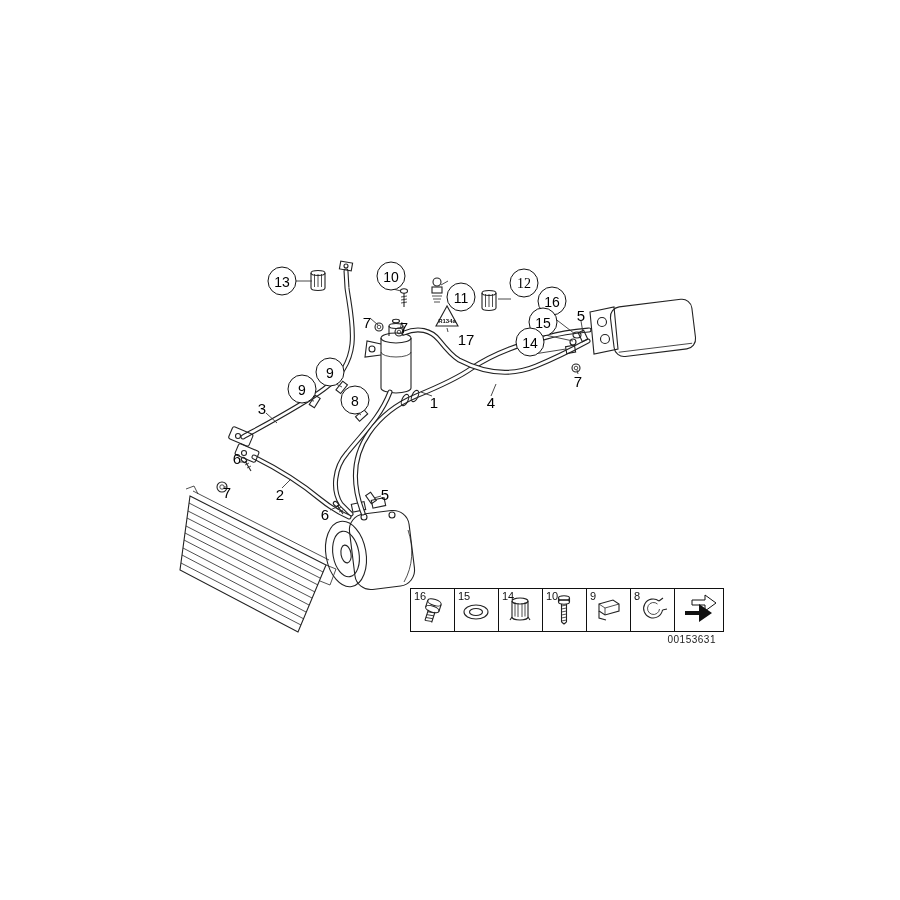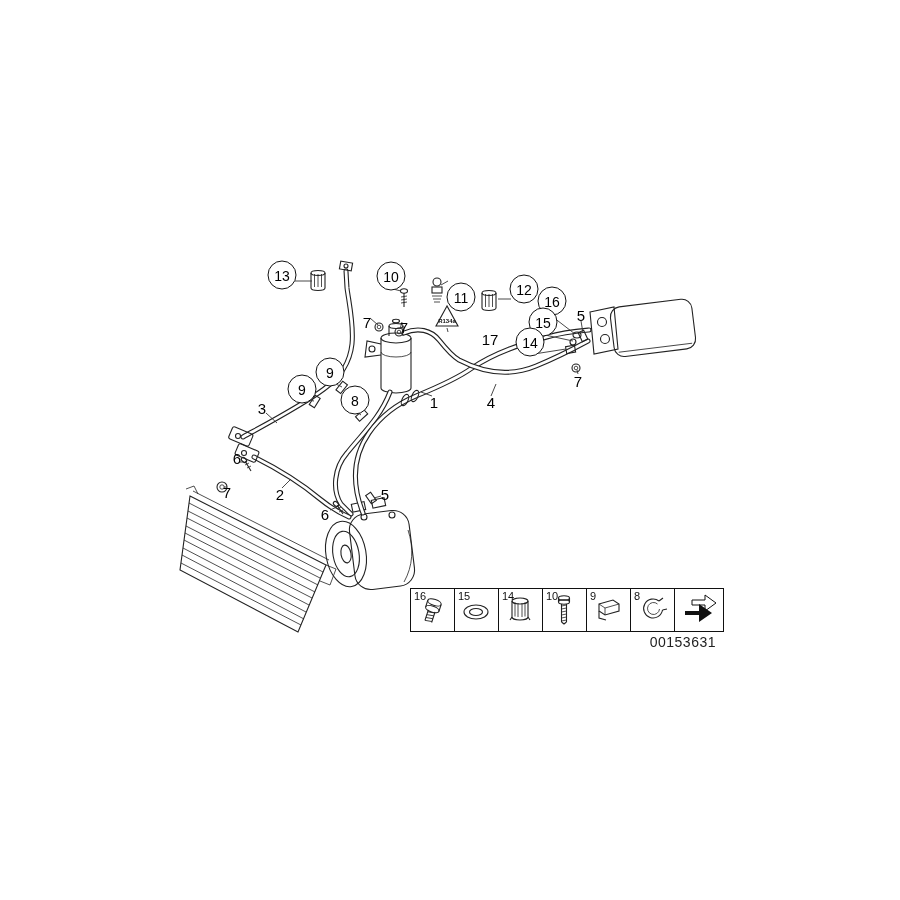--- a/index.html
+++ b/index.html
@@ -16,21 +16,21 @@
   .callout.circle{width:27px;height:27px;border:1.5px solid #111;border-radius:50%;
            background:#fff;display:flex;align-items:center;justify-content:center;
            font-size:14px;}
   .callout.plain{font-size:15px;}
   .legend{position:absolute;left:410px;top:588px;display:flex;border:1px solid #111;background:#fff;}
   .legend .cell{position:relative;width:43px;height:42px;border-right:1px solid #111;}
   .legend .cell:last-child{border-right:none;width:48px;}
   .legend .num{position:absolute;top:1px;left:3px;font-size:11px;}
   .legend svg{position:absolute;left:0;top:0;}
   .part-number{position:absolute;left:600px;top:634px;width:116px;text-align:right;
-           font-size:14px;color:#222;letter-spacing:.5px;}
+           font-size:10px;color:#222;letter-spacing:.5px;}
   .tri-label{font-size:6px;font-weight:bold;fill:#111;}
 </style>
 </head>
 <body>
 
 <div class="stage">
 
   <svg id="lineart" width="900" height="900" viewBox="0 0 900 900">
 
     <g>
@@ -195,35 +195,35 @@
       <path class="leader" d="M227,487 L224,487"></path>
       <path class="leader" d="M282,488 L291,479"></path>
       <path class="leader" d="M330,510 L337,507"></path>
       <path class="leader" d="M381,496 L374,498"></path>
       <path class="leader" d="M432,396 L421,392"></path>
       <path class="leader" d="M491,396 L496,384"></path>
     </g>
   </svg>
 
   <div id="callout-layer">
-      <div class="callout circle" style="left: 282px; top: 275px;">13</div>
+      <div class="callout circle" style="left: 282px; top: 281px;">13</div>
       <div class="callout circle" style="left: 391px; top: 276px;">10</div>
       <div class="callout circle" style="left: 461px; top: 297px;">11</div>
-      <div class="callout circle" style="left: 524px; top: 289px;">12</div>
+      <div class="callout circle" style="left: 524px; top: 283px; font-family: Liberation Serif, serif;">12</div>
       <div class="callout circle" style="left: 552px; top: 301px;">16</div>
       <div class="callout circle" style="left: 543px; top: 322px;">15</div>
       <div class="callout circle" style="left: 530px; top: 342px;">14</div>
       <div class="callout circle" style="left: 330px; top: 372px;">9</div>
       <div class="callout circle" style="left: 302px; top: 389px;">9</div>
       <div class="callout circle" style="left: 355px; top: 400px;">8</div>
       <div class="callout plain" style="left: 581px; top: 315px;">5</div>
       <div class="callout plain" style="left: 578px; top: 381px;">7</div>
       <div class="callout plain" style="left: 367px; top: 322px;">7</div>
       <div class="callout plain" style="left: 404px; top: 327px;">7</div>
-      <div class="callout plain" style="left: 472px; top: 339px; padding-left: 36px;">17</div>
+      <div class="callout plain" style="left: 448px; top: 339px; padding-left: 36px;">17</div>
       <div class="callout plain" style="left: 262px; top: 408px;">3</div>
       <div class="callout plain" style="left: 237px; top: 458px;">6</div>
       <div class="callout plain" style="left: 227px; top: 492px;">7</div>
       <div class="callout plain" style="left: 280px; top: 494px;">2</div>
       <div class="callout plain" style="left: 325px; top: 514px;">6</div>
       <div class="callout plain" style="left: 385px; top: 494px;">5</div>
       <div class="callout plain" style="left: 434px; top: 402px;">1</div>
       <div class="callout plain" style="left: 491px; top: 402px;">4</div>
     </div>
 

